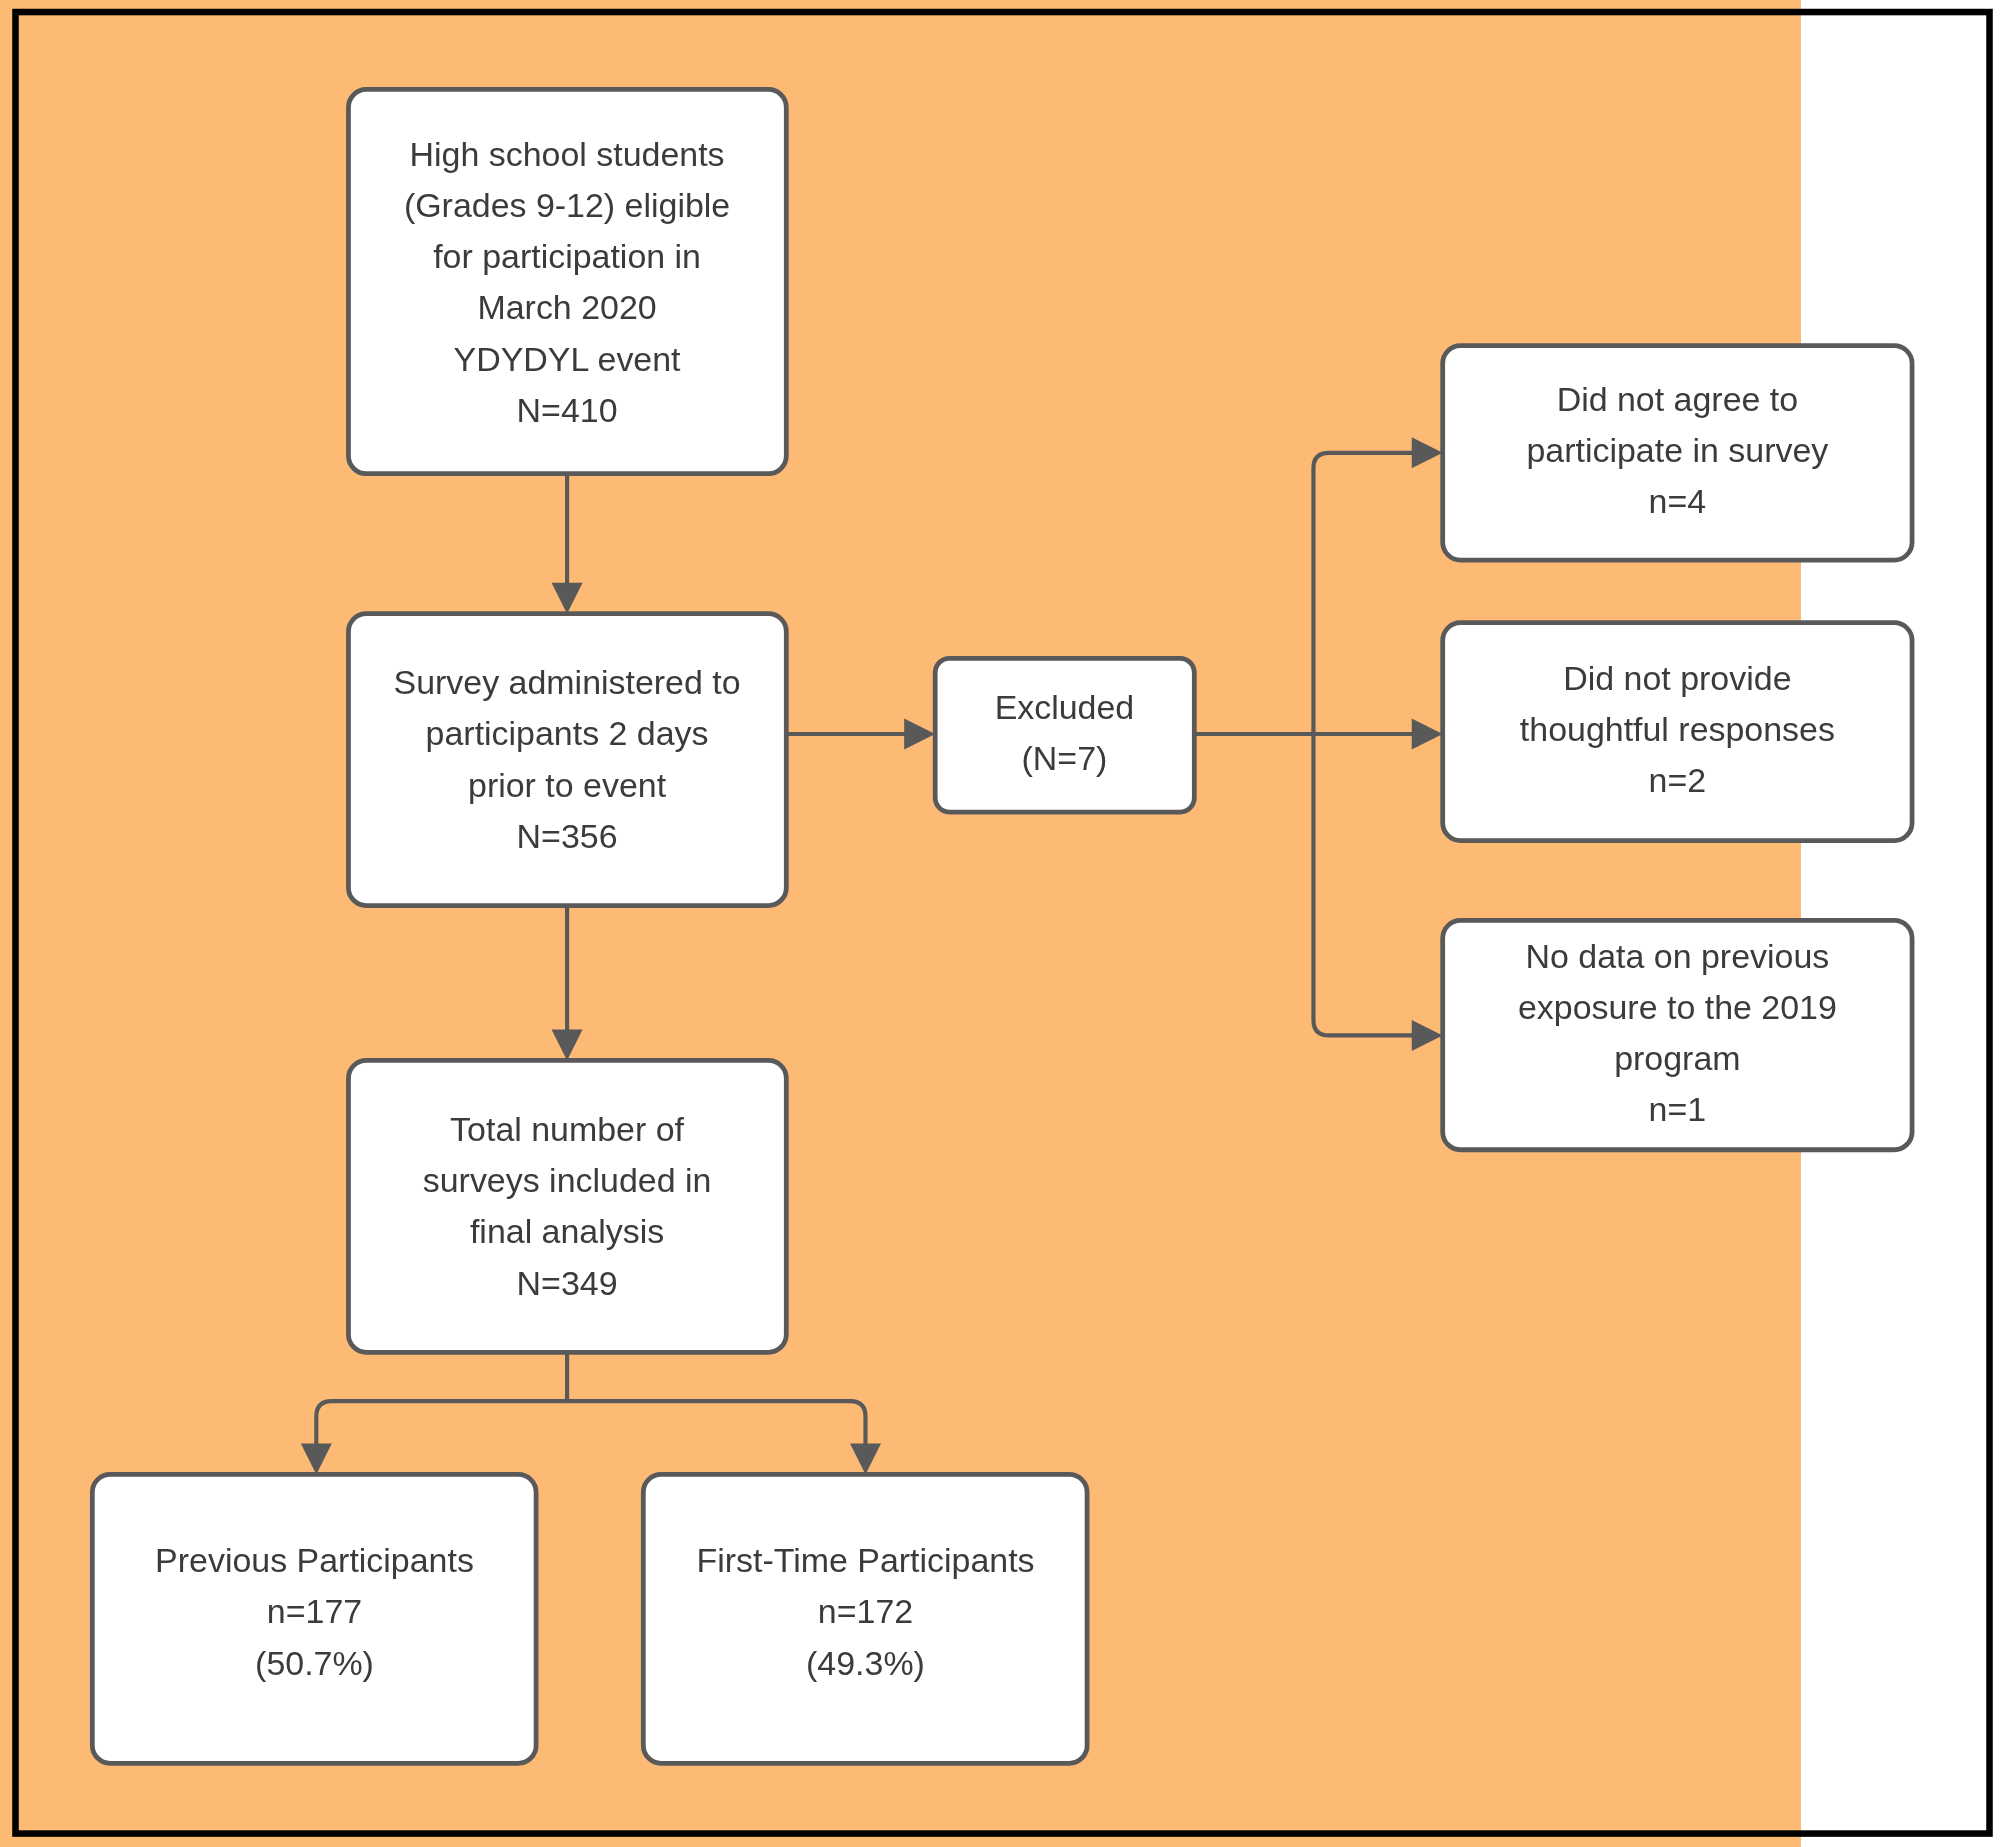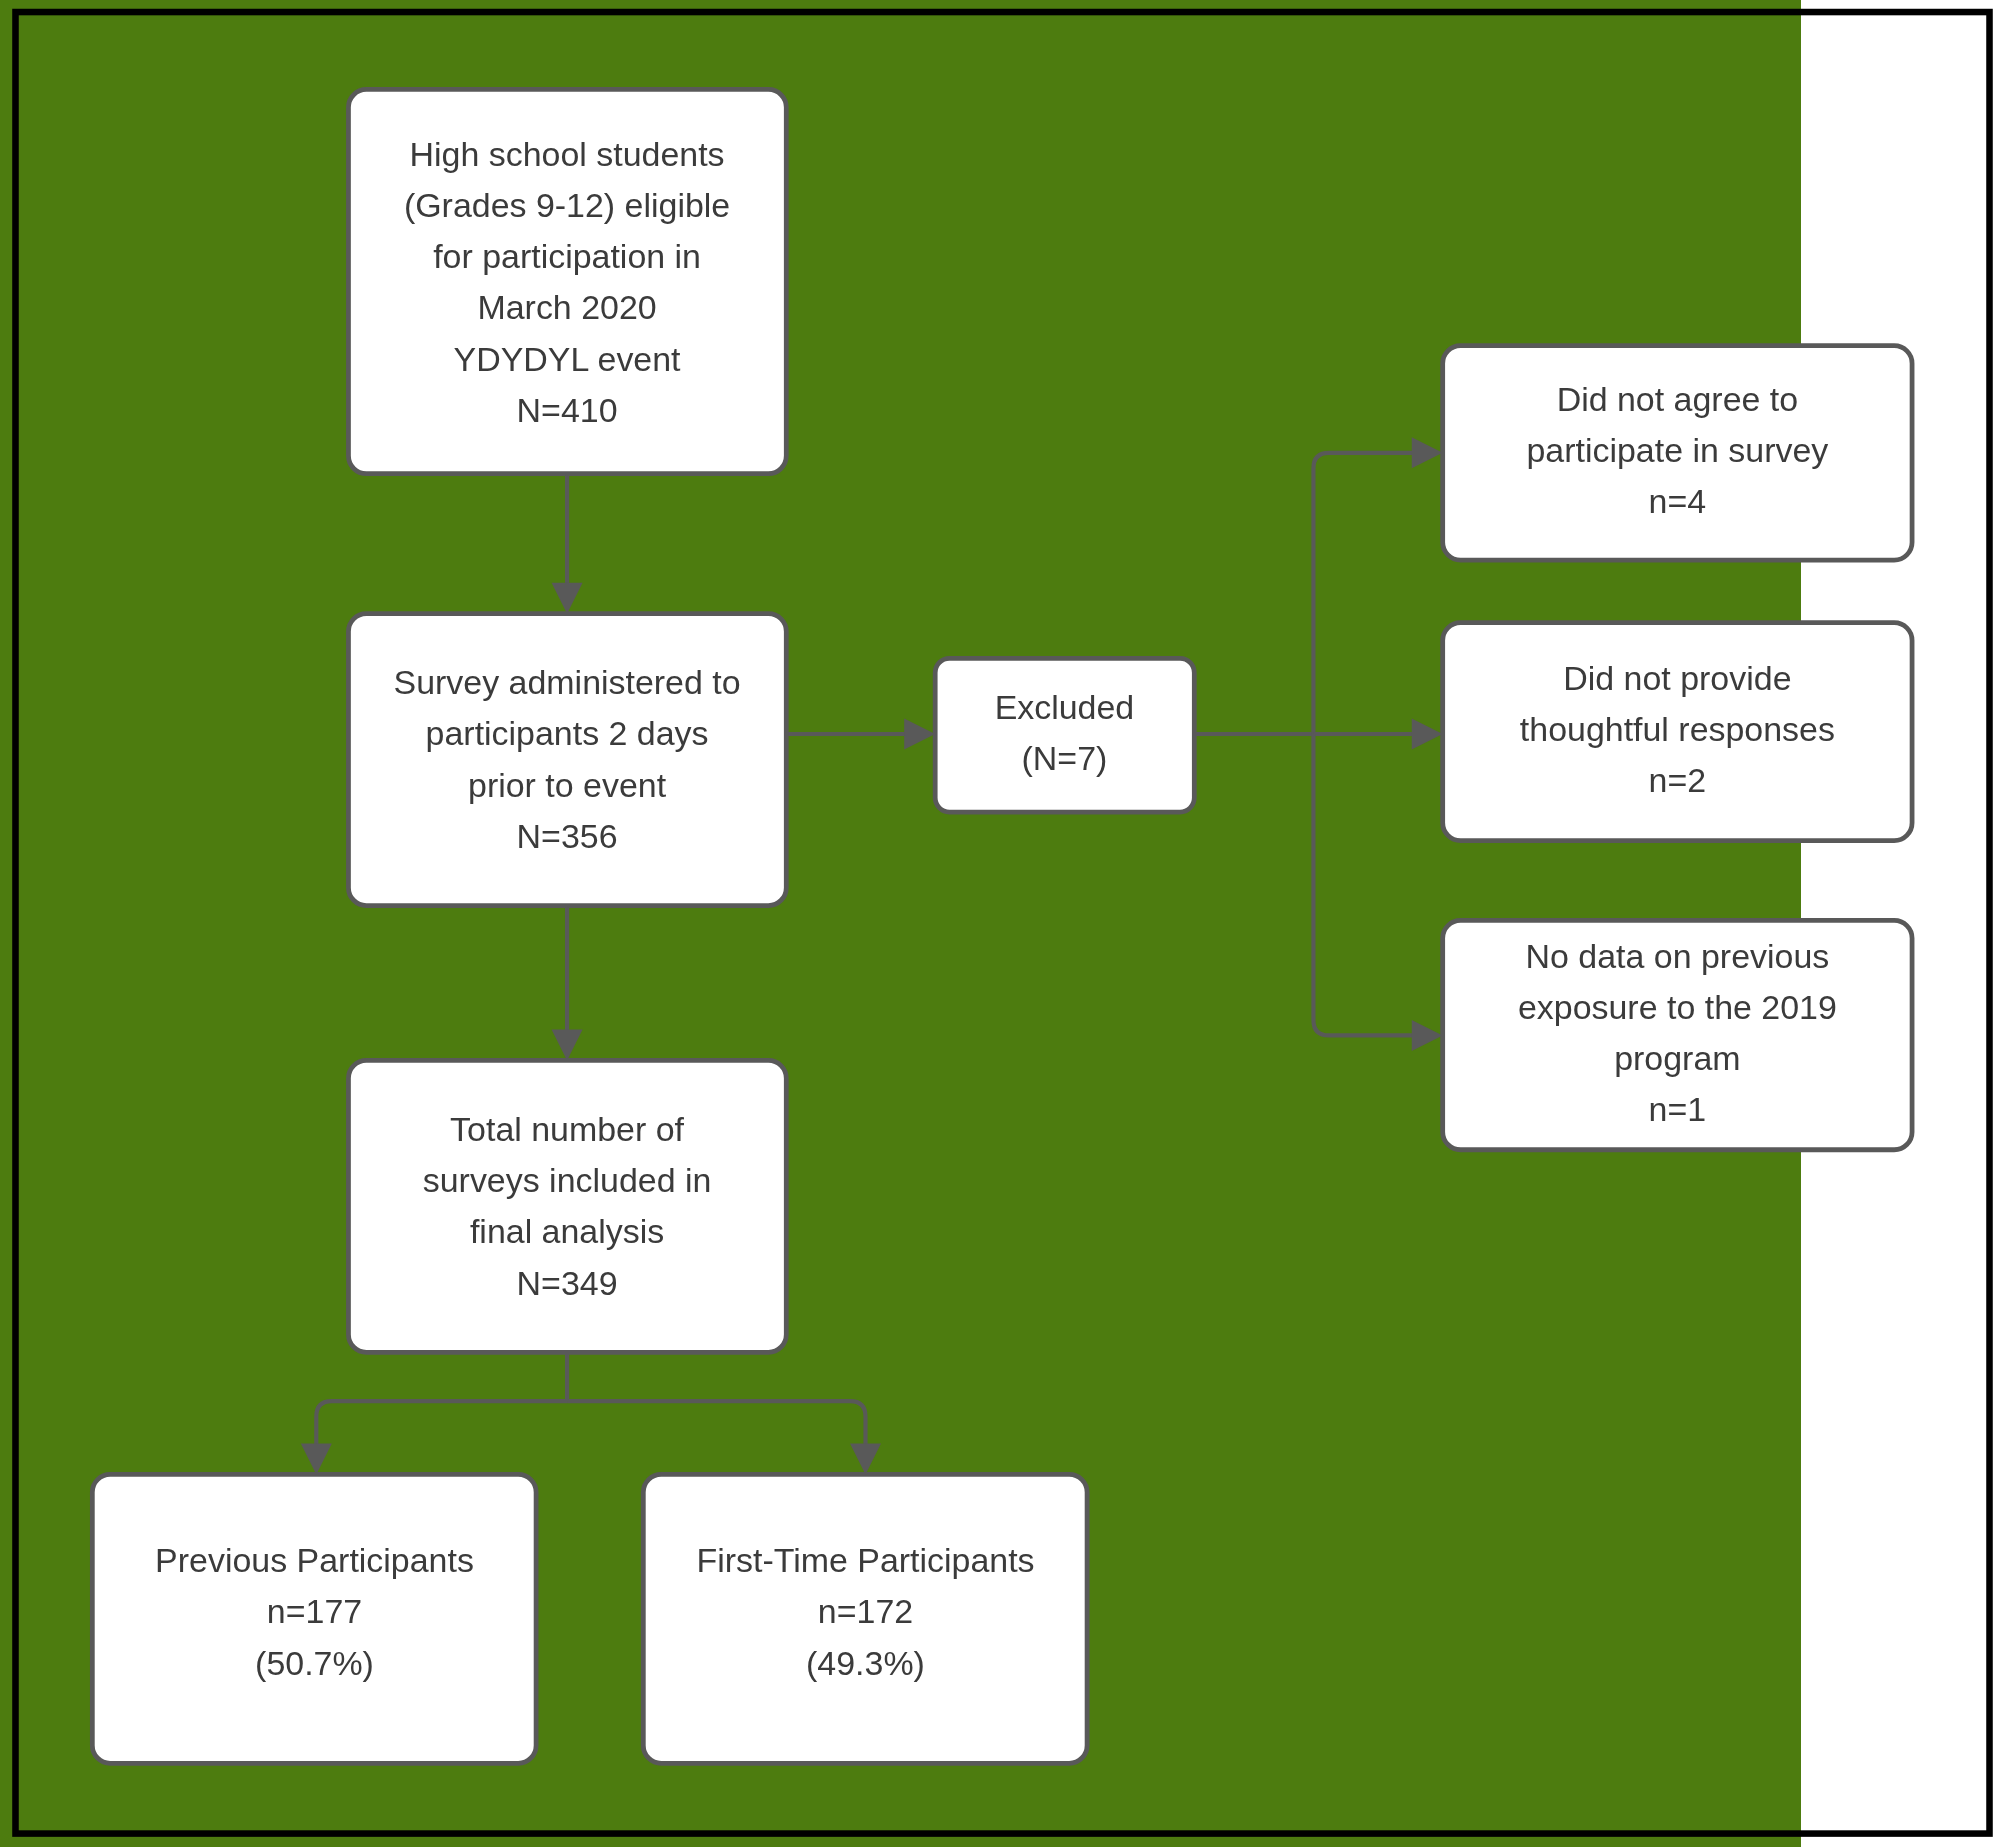--- a/index.html
+++ b/index.html
@@ -1,17 +1,17 @@
 <!DOCTYPE html>
 <html style="font-size:9.5px"><head>
 <meta charset="utf-8">
 <style>
   html,body{margin:0;padding:0;background:#ffffff;}
   body{width:2005px;height:1848px;font-family:"Liberation Sans",sans-serif;}
-  #figure{position:relative;width:1801px;height:1848px;background:#4d7c0f;}
+  #figure{position:relative;width:1801px;height:1848px;background:#fdba74;}
   #flow{display:block;width:2005px;height:1848px;}
   .node-rect{fill:#ffffff;stroke:#595959;stroke-width:8;}
   .frame-rect{fill:none;stroke:#000000;stroke-width:11;}
   .link{fill:none;stroke:#595959;stroke-width:7;stroke-linecap:butt;}
   .arrowhead{fill:#595959;stroke:none;}
   .node-text{fill:#3b3b3b;font-family:"Liberation Sans",sans-serif;font-size:57px;text-anchor:middle;dominant-baseline:middle;}
 </style>
 </head>
 <body>
 

